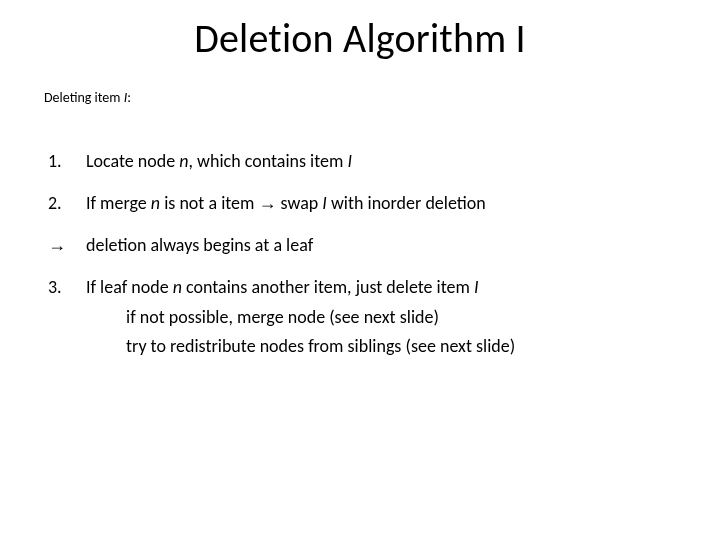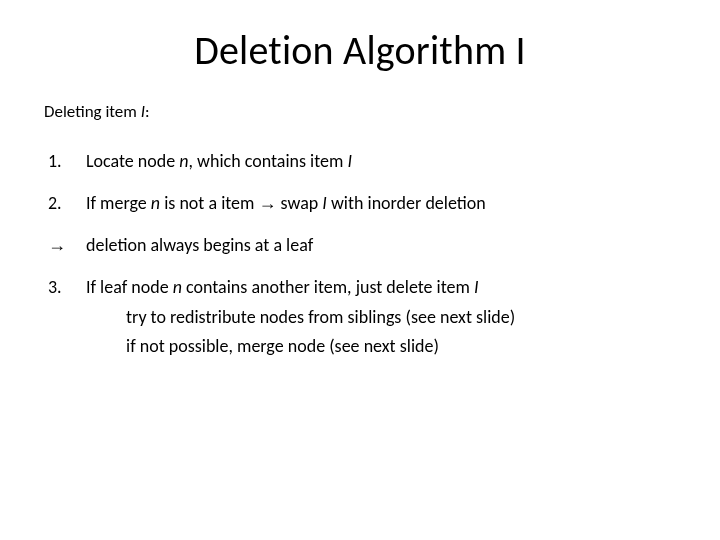--- a/index.html
+++ b/index.html
@@ -1,19 +1,19 @@
 <!DOCTYPE html>
 <html><head>
 <meta charset="utf-8">
 <style>
   * { margin: 0; padding: 0; box-sizing: border-box; }
   html, body { width: 720px; height: 540px; font-family: Calibri, "Segoe UI", Arial, sans-serif; background: #fff; color: #000; }
-  .slide { width: 720px; height: 540px; padding: 26px 40px 30px 40px; }
+  .slide { width: 720px; height: 540px; padding: 14px 40px 30px 40px; }
   .title { font-size: 40px; font-weight: 400; text-align: center; margin-bottom: 26px; letter-spacing: 0.2px; }
-  .intro { font-size: 17px; margin-left: 4px; margin-bottom: 26px; }
+  .intro { font-size: 14px; margin-left: 4px; margin-bottom: 42px; }
   .intro .ital { font-style: italic; }
   .list { font-size: 18px; line-height: 1.55; }
   .row { display: flex; margin-bottom: 14px; }
   .row.tight { margin-bottom: 14px; }
   .num { width: 46px; flex-shrink: 0; padding-left: 8px; }
   .body { flex: 1; }
   .body .ital { font-style: italic; }
   .arrow { font-family: Arial, sans-serif; }
   .indent { margin-left: 40px; margin-top: 2px; }
 </style>
@@ -47,19 +47,19 @@
       <div class="num arrow">→</div>
       <div class="body">
         <span>deletion always begins at a leaf</span>
       </div>
     </div>
 
     <div class="row tight">
       <div class="num">3.</div>
       <div class="body">
         <span>If leaf node </span><span class="ital">n</span><span> contains another item, just delete item </span><span class="ital">I</span>
+        <div class="indent">if not possible, merge node (see next slide)</div>
         <div class="indent">try to redistribute nodes from siblings (see next slide)</div>
-        <div class="indent">if not possible, merge node (see next slide)</div>
       </div>
     </div>
 
   </div>
 </div>
 
 </body></html>

